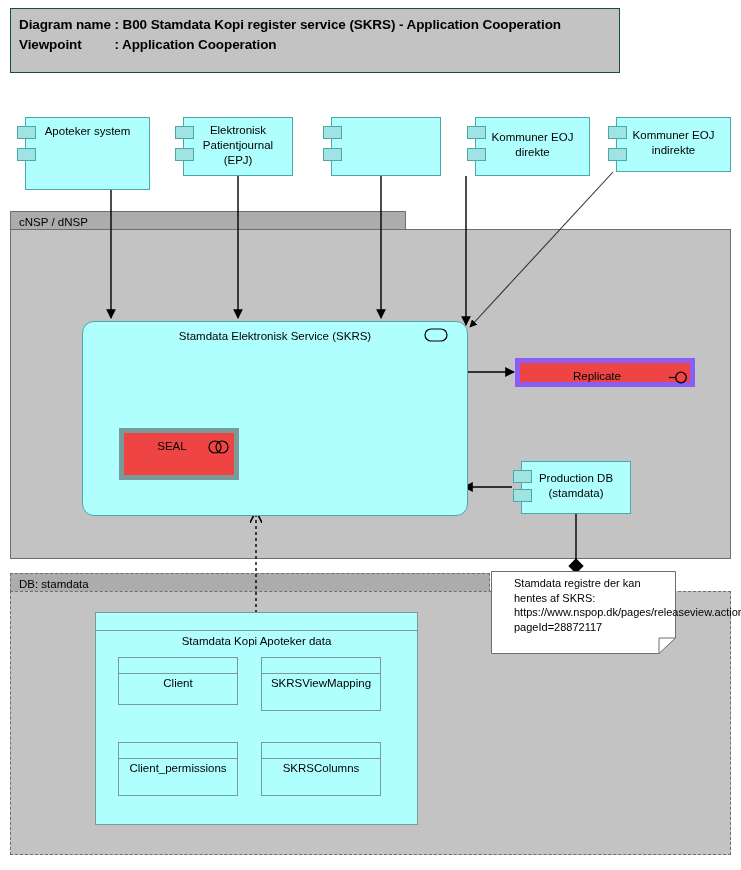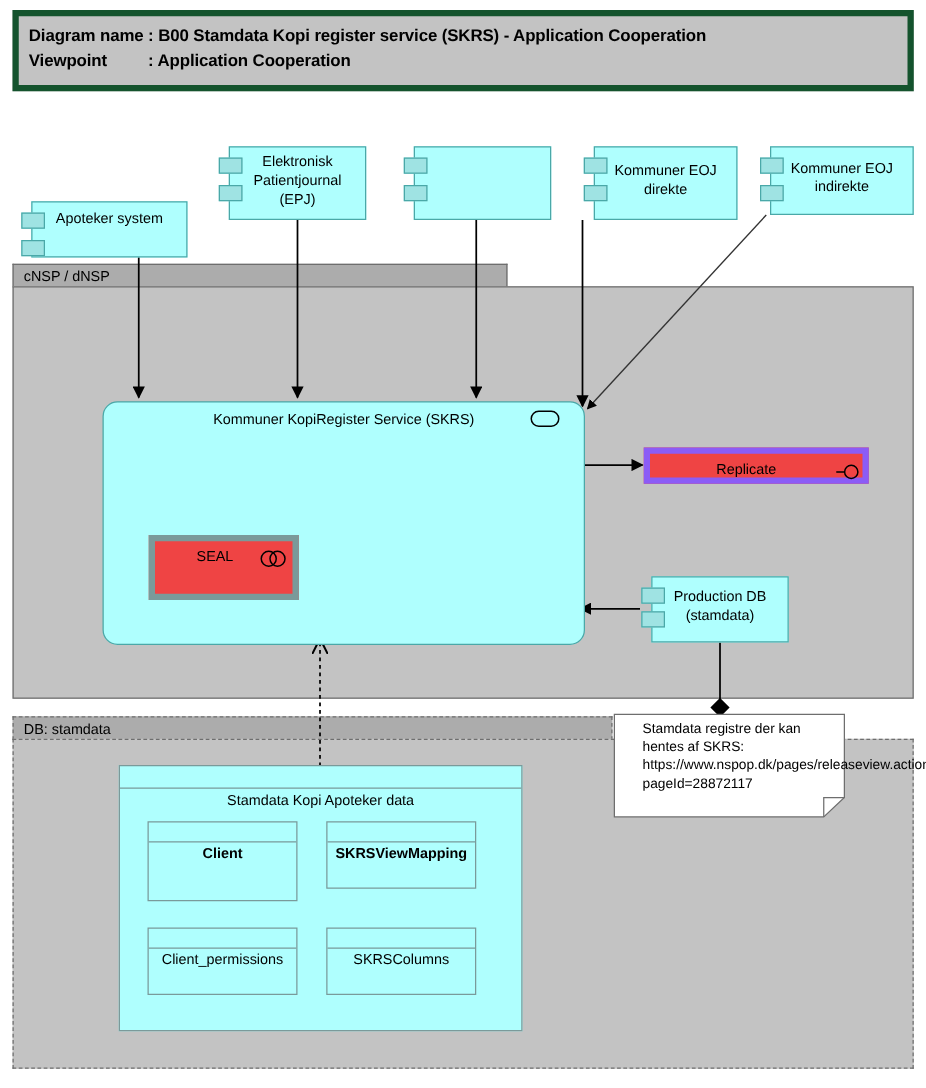--- a/index.html
+++ b/index.html
@@ -20,23 +20,23 @@
     position: absolute;
     left: 0; top: 0;
     width: 741px;
     height: 870px;
   }
   .abs { position: absolute; box-sizing: border-box; }
 
   
   #title-block {
     left: 10px; top: 8px;
-    width: 721px; height: 65px;
+    width: 610px; height: 65px;
     background: #c3c3c3;
-    border: 5px solid #14532d;
+    border: 1px solid #14532d;
     padding: 6px 8px 0 8px;
   }
   .title-line {
     font-size: 13.5px;
     font-weight: bold;
     color: #000;
     line-height: 20px;
     white-space: pre;
     letter-spacing: -0.1px;
   }
@@ -202,21 +202,21 @@
 
     <line x1="576" y1="514" x2="576" y2="566" stroke="#000" stroke-width="1.4" marker-end="url(#diamond-solid)"></line>
 
     <line x1="256" y1="613" x2="256" y2="512" stroke="#000" stroke-width="1.4" stroke-dasharray="3,3" marker-end="url(#arrow-open)"></line>
 
     <line x1="177" y1="711" x2="177" y2="742" stroke="#000" stroke-width="1.3"></line>
 
     <line x1="320" y1="711" x2="320" y2="742" stroke="#000" stroke-width="1.3"></line>
   </svg>
 
-  <div class="abs component" style="left:25px; top:117px; width:125px; height:45px;margin-top:44px;">
+  <div class="abs component" style="left:25px; top:117px; width:125px; height:73px;">
     <div class="comp-notch" style="top:8px;"></div>
     <div class="comp-notch" style="top:30px;"></div>
     <div class="label" style="position:absolute; left:0; top:6px;">Apoteker system</div>
   </div>
 
   <div class="abs component" style="left:183px; top:117px; width:110px; height:59px;">
     <div class="comp-notch" style="top:8px;"></div>
     <div class="comp-notch" style="top:30px;"></div>
     <div class="label" style="position:absolute; left:0; top:5px; white-space:pre-line;">Elektronisk
 Patientjournal
@@ -236,21 +236,21 @@
   </div>
 
   <div class="abs component" style="left:616px; top:117px; width:115px; height:55px;">
     <div class="comp-notch" style="top:8px;"></div>
     <div class="comp-notch" style="top:30px;"></div>
     <div class="label" style="position:absolute; left:0; top:10px; white-space:pre-line;">Kommuner EOJ
 indirekte</div>
   </div>
 
   <div class="abs rounded-box" style="left:82px; top:321px; width:386px; height:195px;">
-    <div class="centered-label" style="top:8px;">Kommuner KopiRegister Service (SKRS)</div>
+    <div class="centered-label" style="top:8px;">Stamdata Elektronisk Service (SKRS)</div>
 
     <svg class="abs" style="left:341px; top:6px; width:26px; height:16px;">
       <rect x="1" y="1" width="22" height="12" rx="6" ry="6" fill="none" stroke="#000" stroke-width="1.2"></rect>
     </svg>
 
     <div class="abs flat-box" style="left:36px; top:106px; width:120px; height:52px; border-color:#7a9a9a;">
       <div class="centered-label" style="top:7px; left:-14px;">SEAL</div>
 
       <svg class="abs" style="left:84px; top:6px; width:26px; height:16px;">
         <circle cx="7" cy="8" r="6" fill="none" stroke="#000" stroke-width="1.2"></circle>
@@ -281,26 +281,26 @@
       <path d="M 184.5 67 L 168 67 L 168 82.5" fill="none" stroke="#6e6e6e" stroke-width="1"></path>
     </svg>
     <div class="note-text">Stamdata registre der kan hentes af SKRS: https://www.nspop.dk/pages/releaseview.action?pageId=28872117</div>
   </div>
 
   <div class="abs data-object data-object-lg" style="left:95px; top:612px; width:323px; height:213px;">
     <div class="do-bar"></div>
     <div class="do-label">Stamdata Kopi Apoteker data</div>
   </div>
 
-  <div class="abs data-object" style="left:118px; top:657px; width:120px; height:64px;font-weight:bold;">
+  <div class="abs data-object" style="left:118px; top:657px; width:120px; height:48px;">
     <div class="do-bar"></div>
     <div class="do-label">Client</div>
   </div>
 
-  <div class="abs data-object" style="left:261px; top:657px; width:120px; height:54px;font-weight:bold;">
+  <div class="abs data-object" style="left:261px; top:657px; width:120px; height:54px;">
     <div class="do-bar"></div>
     <div class="do-label">SKRSViewMapping</div>
   </div>
 
   <div class="abs data-object" style="left:118px; top:742px; width:120px; height:54px;">
     <div class="do-bar"></div>
     <div class="do-label">Client_permissions</div>
   </div>
 
   <div class="abs data-object" style="left:261px; top:742px; width:120px; height:54px;padding-left:24px;">

